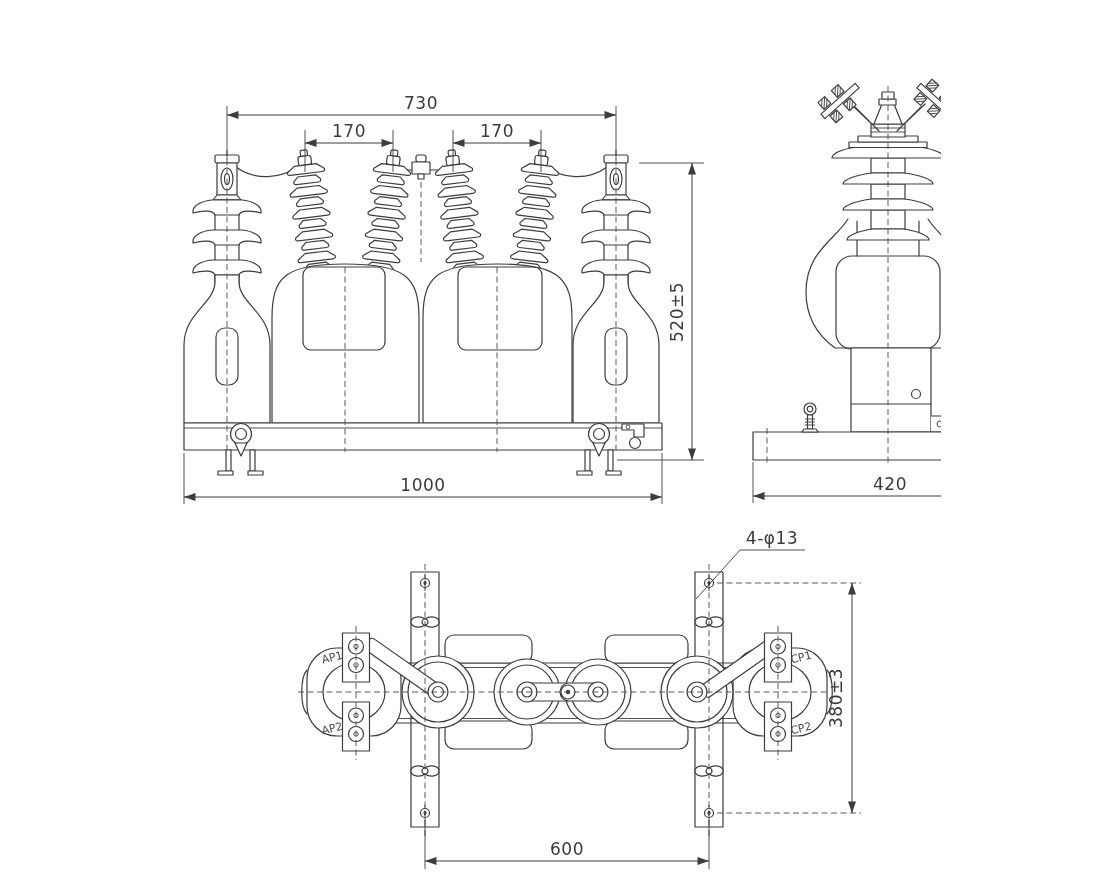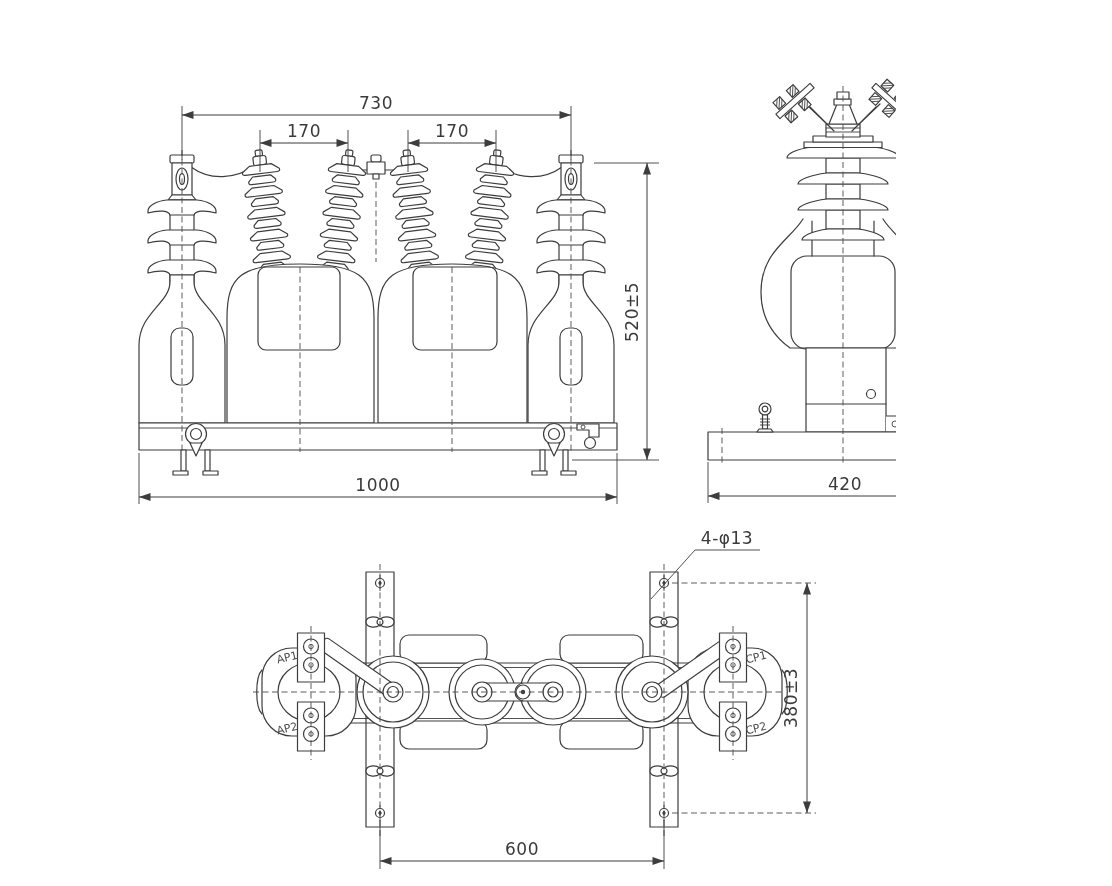--- a/index.html
+++ b/index.html
@@ -1,17 +1,17 @@
 <!DOCTYPE html>
 <html><head>
 <meta charset="utf-8">
 <style>
   html,body{margin:0;padding:0;background:#ffffff;}
   .stage{position:relative;width:896px;height:886px;background:#ffffff;overflow:hidden;
-         font-family:"DejaVu Sans", sans-serif;}
+         font-family:"DejaVu Sans", sans-serif;padding-left:45px;}
   svg{display:block}
   svg *{vector-effect:non-scaling-stroke;}
   .ln{fill:none;stroke:#3d3d3d;stroke-width:1.2;stroke-linejoin:round;stroke-linecap:round;}
   .lnf{fill:#ffffff;stroke:#3d3d3d;stroke-width:1.2;stroke-linejoin:round;}
   .thin{fill:none;stroke:#3d3d3d;stroke-width:0.9;}
   .dash{fill:none;stroke:#4a4a4a;stroke-width:0.9;stroke-dasharray:6 3.5;}
   .dim{fill:none;stroke:#3d3d3d;stroke-width:1;}
   .dimtxt{fill:#3a3a3a;font-size:17px;letter-spacing:0.5px;}
   .smtxt{fill:#4a4a4a;font-size:11px;}
   .solid{fill:#3d3d3d;stroke:none;}

